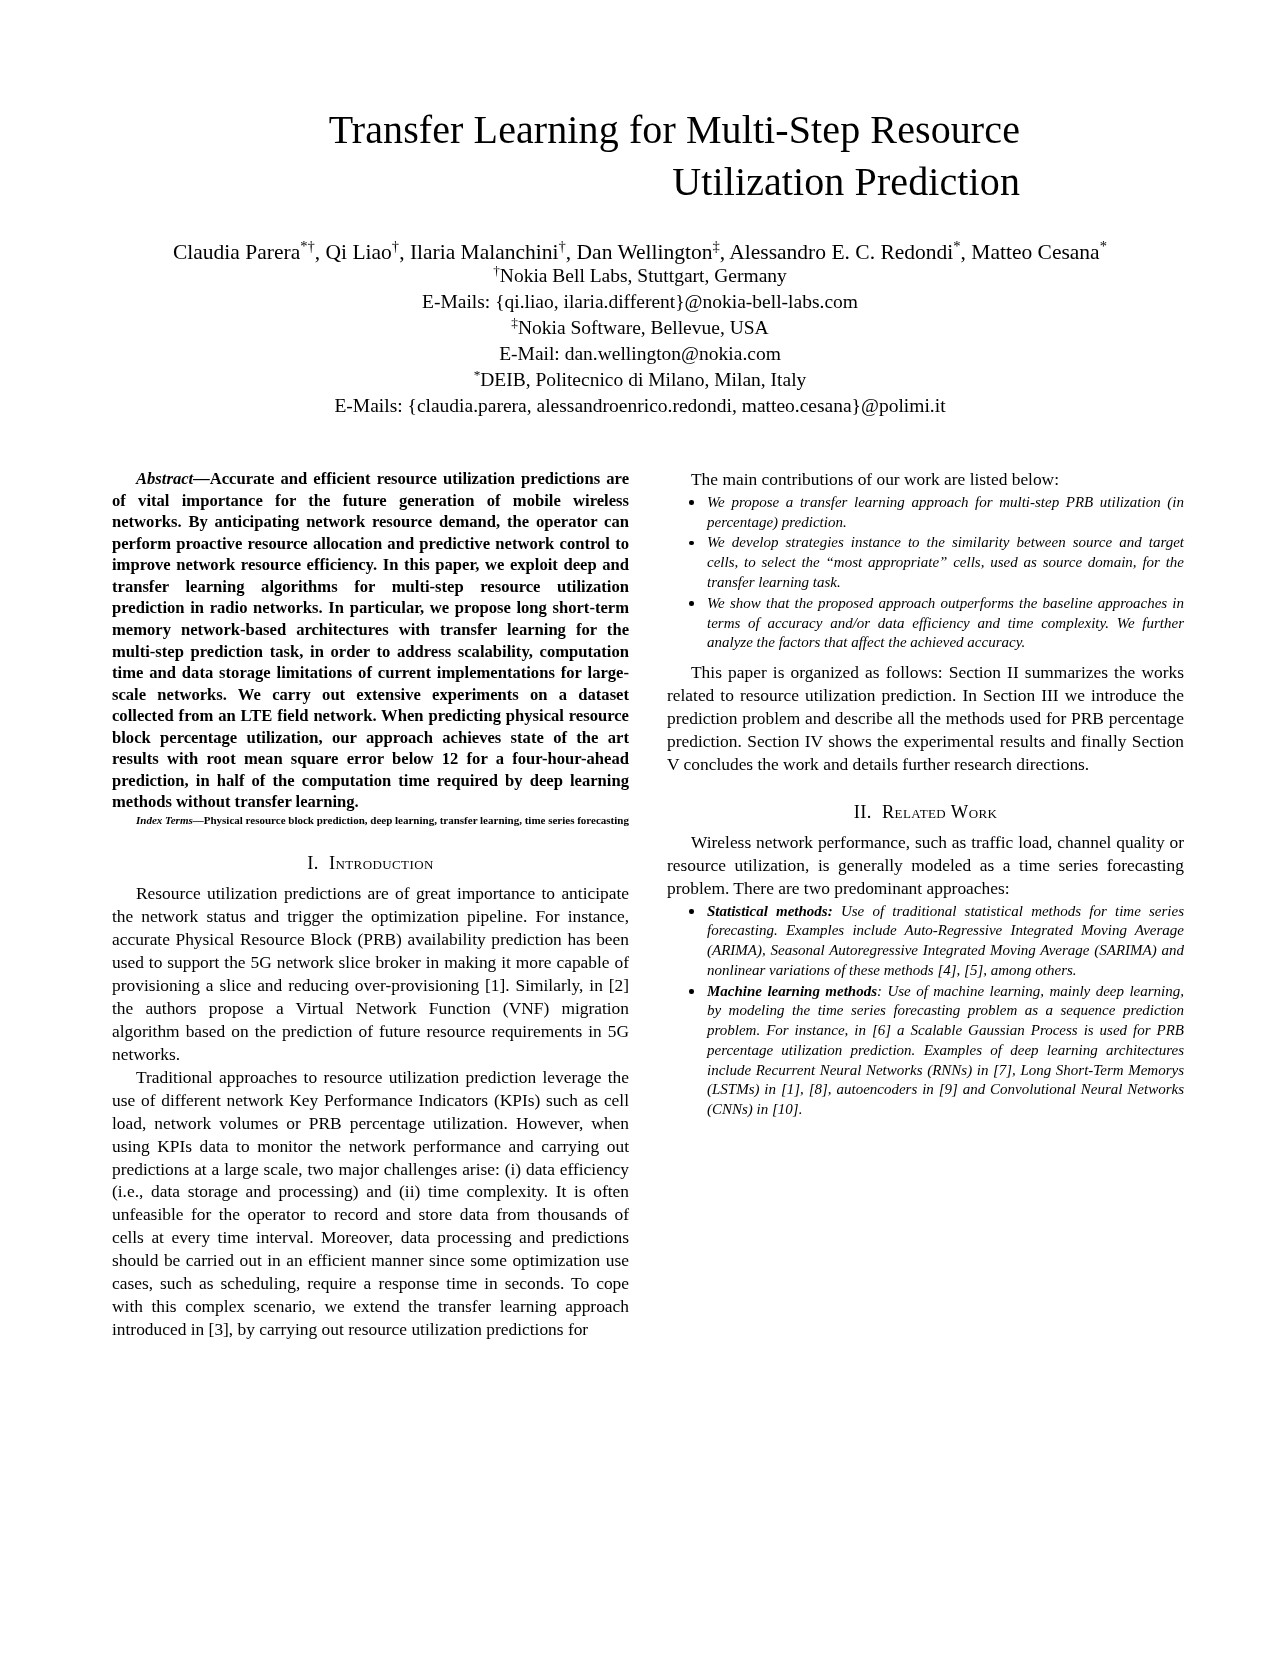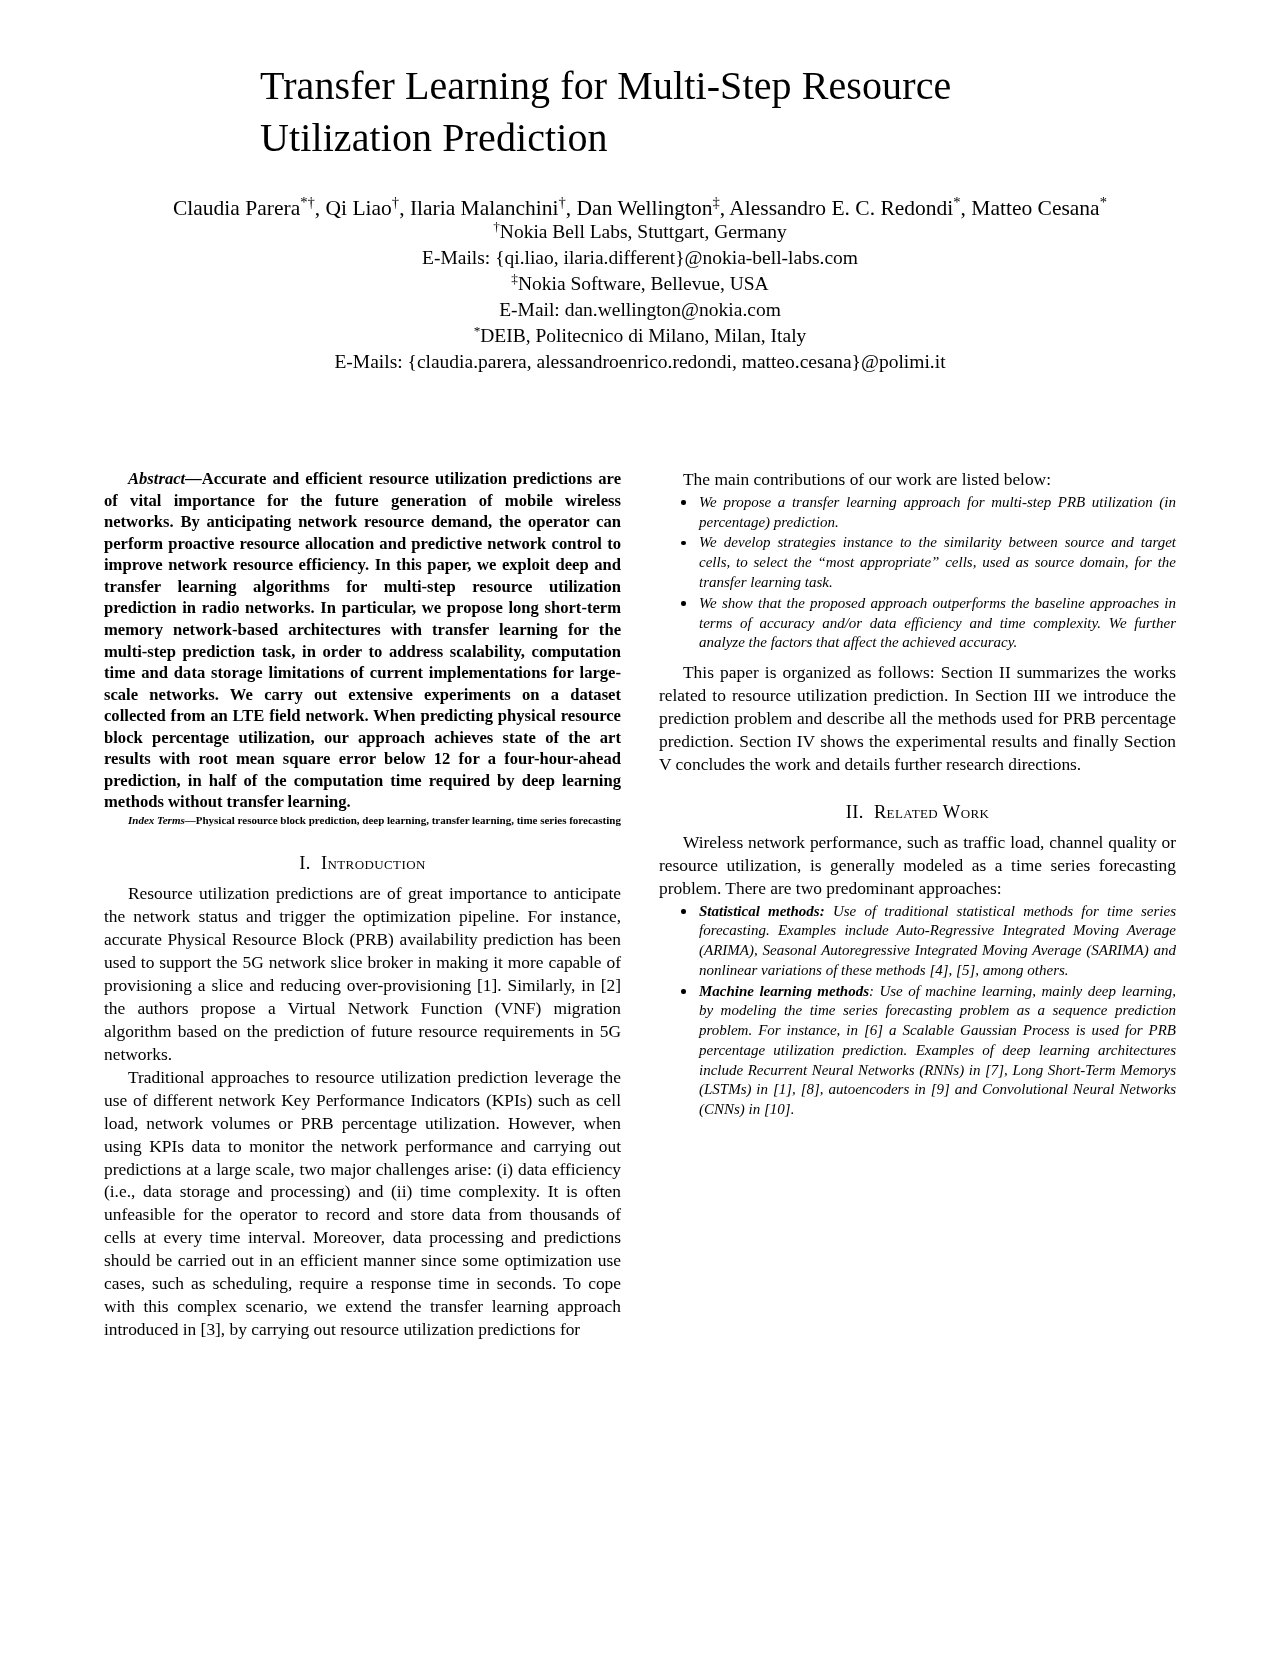--- a/index.html
+++ b/index.html
@@ -18,22 +18,22 @@
     position: relative;
     width: 1280px;
     height: 1655px;
     box-sizing: border-box;
     padding: 0;
     overflow: hidden;
   }
 
   
   .title-block {
-    padding-top: 60px;
-    text-align: left;
+    padding-top: 104px;
+    text-align: right;
   }
   .paper-title {
     font-size: 40px;
     line-height: 1.30;
     font-weight: normal;
     letter-spacing: 0.1px;
     margin: 0 auto;
     width: 760px;
   }
 
@@ -54,21 +54,21 @@
   sup.marker {
     font-size: 0.68em;
     vertical-align: super;
     line-height: 0;
   }
 
   
   .columns {
     position: absolute;
     top: 468px;
-    left: 104px;
+    left: 112px;
     width: 1072px;
     display: flex;
     gap: 38px;
   }
   .col {
     width: 517px;
   }
 
   p {
     margin: 0;

